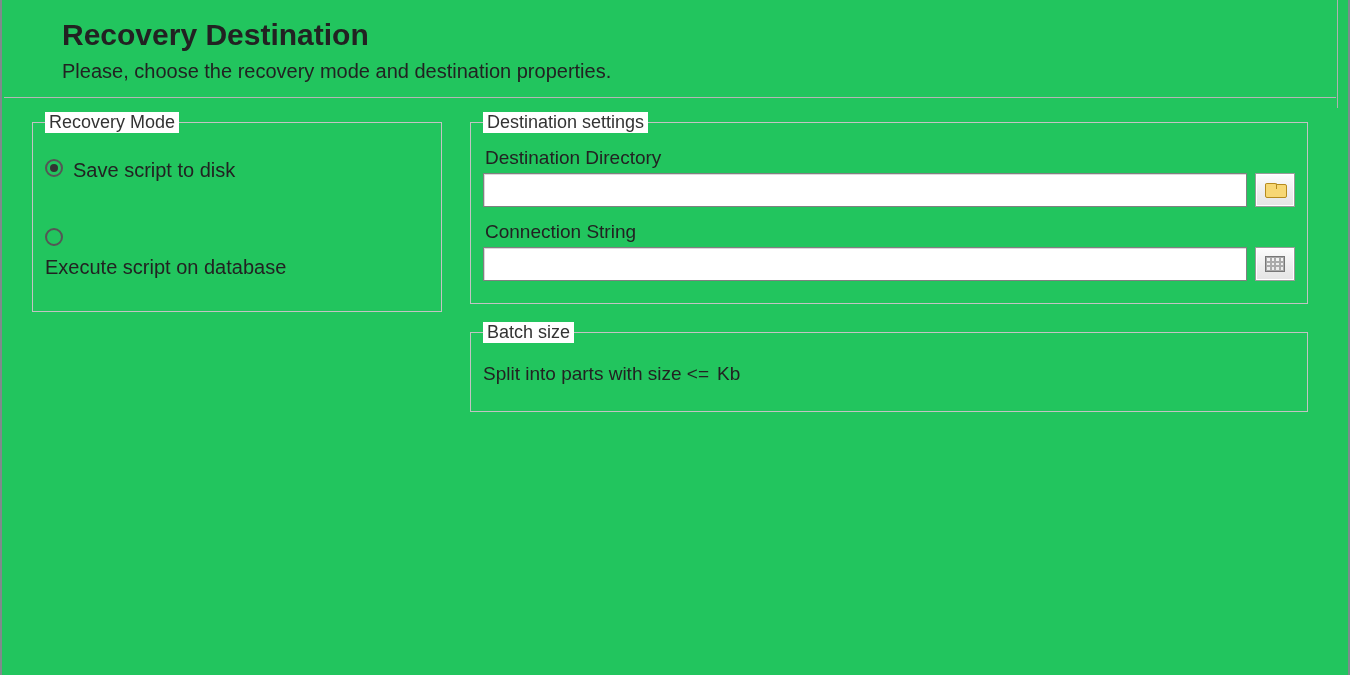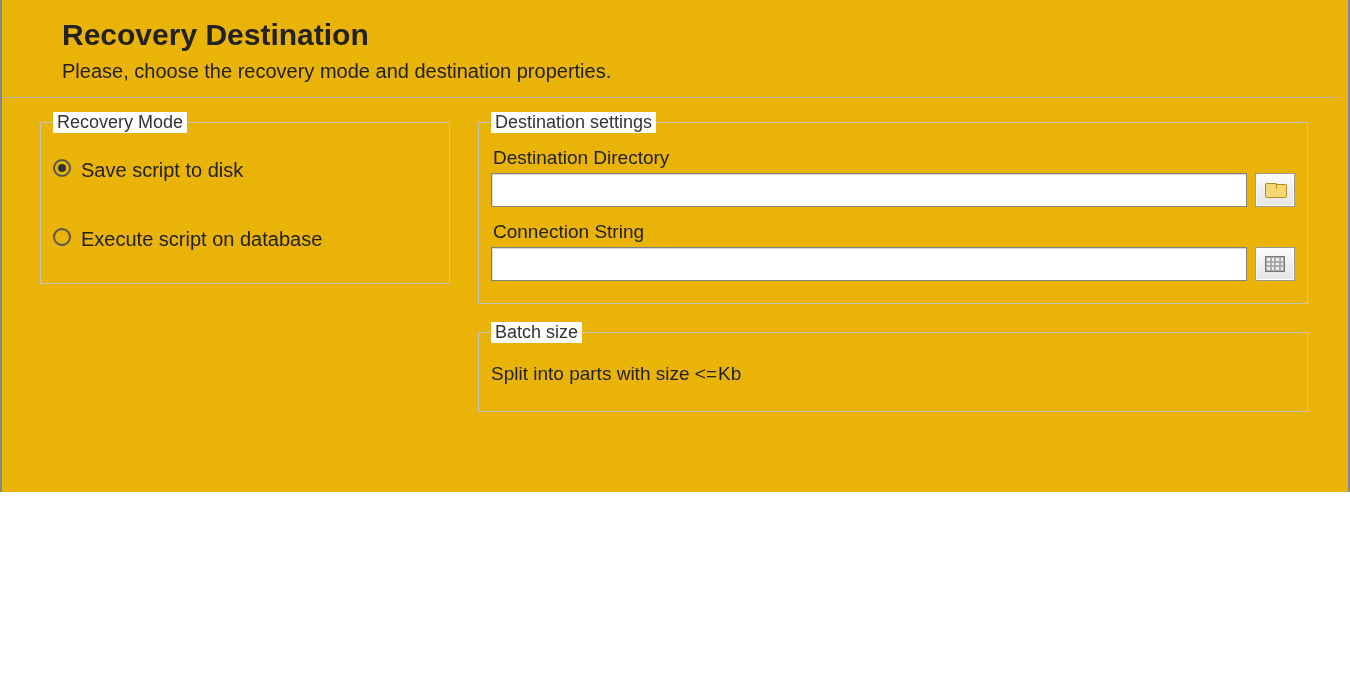--- a/index.html
+++ b/index.html
@@ -8,24 +8,24 @@
     width: 1350px; height: 675px;
     background: #ffffff;
     font-family: Arial, Helvetica, sans-serif;
     font-size: 18px;
     color: #222;
     overflow: hidden;
   }
   .app-frame {
     position: absolute;
     left: 0; top: 0;
-    width: 1350px; height: 492px;
+    width: 1350px; height: 675px;
     border-left: 2px solid #7e8b8c;
     border-right: 2px solid #7e8b8c;
-    background: #eab308;
+    background: #22c55e;
   }
   .app-frame::after {
     
     content: "";
     position: absolute;
     right: 10px; top: 0; width: 0; height: 108px;
     border-left: 1px solid #b0b0b0;
   }
   .header-area {
     padding: 18px 0 0 60px;
@@ -43,21 +43,20 @@
     border: none;
     border-top: 1px solid #b6b6b6;
     margin: 0 2px 0 2px;
     width: calc(100% - 14px);
   }
   .content {
     display: flex;
     padding: 14px 40px 0 30px;
     gap: 28px;
     align-items: flex-start;
-    margin-left: 8px;
   }
   .left-col { width: 410px; }
   .right-col { flex: 1; }
 
   fieldset.group {
     border: 1px solid #c3c3c3;
     margin: 0 0 18px 0;
     padding: 14px 12px 20px 12px;
     position: relative;
   }
@@ -68,21 +67,21 @@
     background: #fff;
   }
 
   .radio-row {
     display: flex;
     align-items: flex-start;
     font-size: 20px;
     margin: 12px 0 46px 0;
     gap: 10px;
   }
-  .radio-row:last-child { margin-bottom: 12px; }
+  .radio-row:last-child { margin-bottom: 12px; flex-direction: column; }
   .faux-radio {
     width: 18px; height: 18px;
     border: 2px solid #555;
     border-radius: 50%;
     display: inline-flex;
     align-items: center; justify-content: center;
     flex: 0 0 auto;
   }
   .faux-radio .dot {
     width: 8px; height: 8px;
@@ -143,21 +142,21 @@
     display: grid;
     grid-template-columns: repeat(4, 1fr);
     grid-template-rows: repeat(3, 1fr);
     gap: 0;
   }
   .table-icon > div { border: 0.5px solid #aaa; }
 
   .batch-line {
     display: flex;
     align-items: center;
-    gap: 1px;
+    gap: 8px;
     font-size: 19px;
     padding: 6px 0;
   }
   .spinner {
     display: inline-flex;
     align-items: stretch;
     border: 1px solid #808080;
     height: 30px;
     width: 140px;
   }

